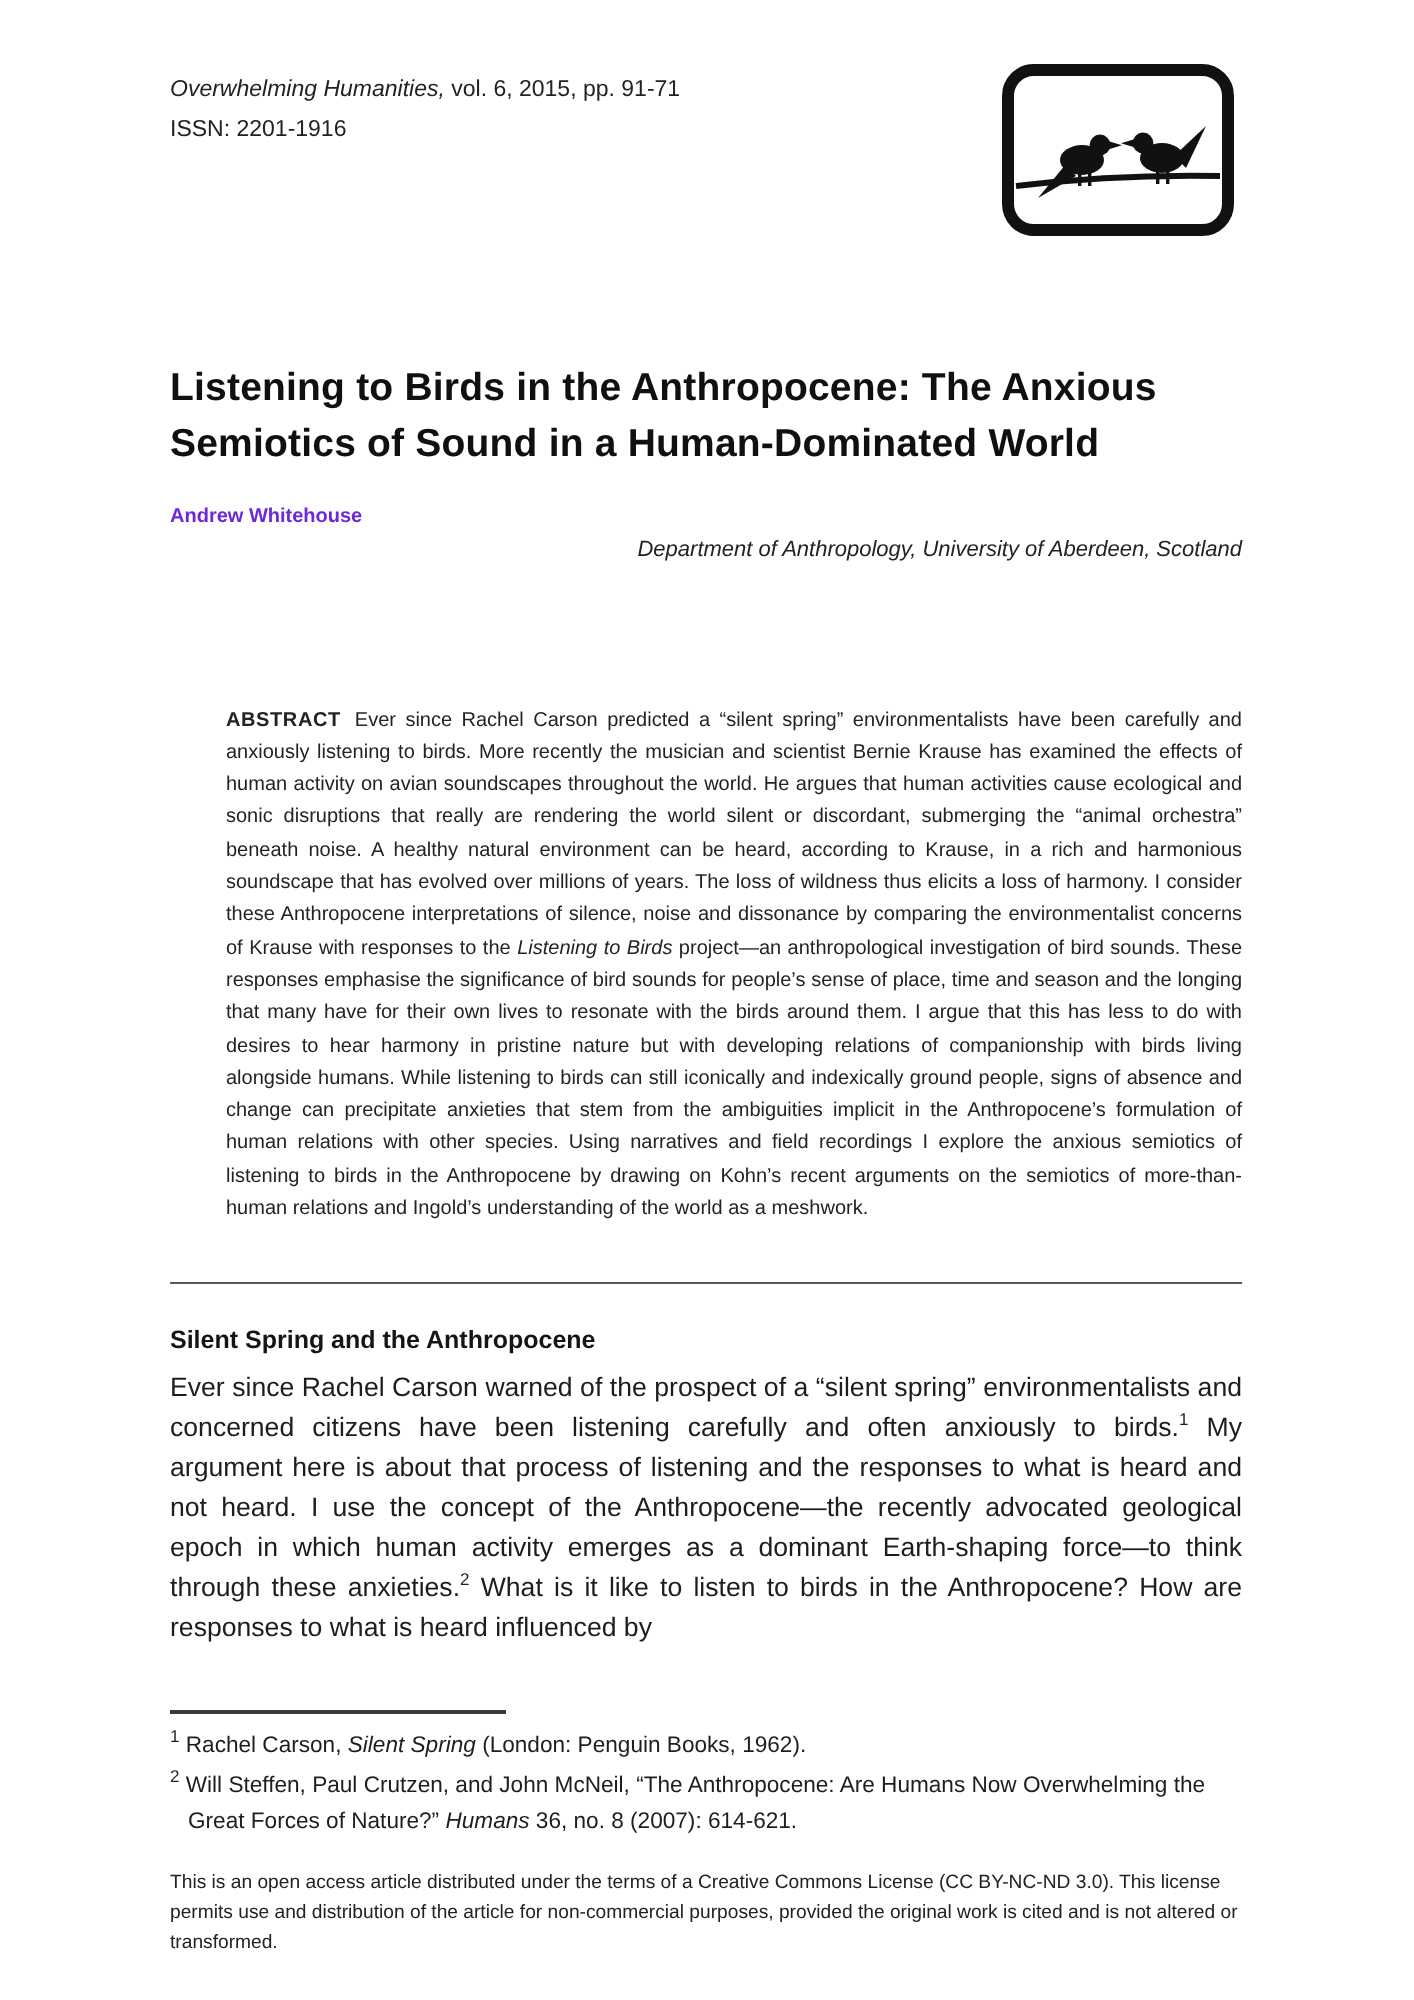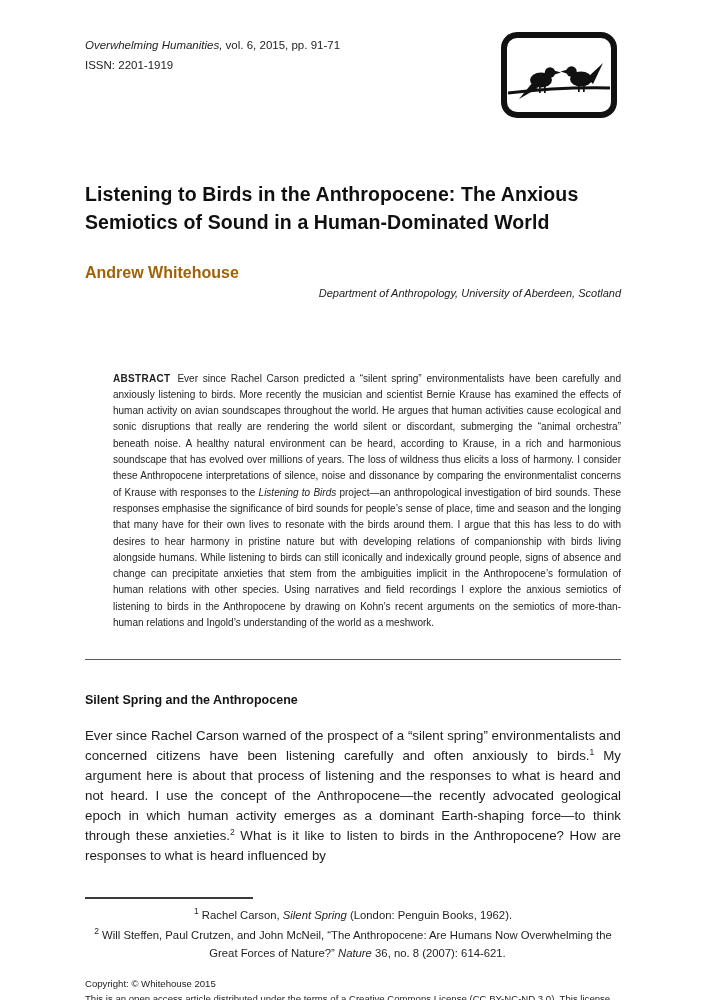--- a/index.html
+++ b/index.html
@@ -27,24 +27,24 @@
 
   .article-title {
     margin-top: 60px;
     font-size: 19.5px;
     font-weight: bold;
     line-height: 1.45;
     color: #101010;
     letter-spacing: 0.1px;
   }
   .author {
-    margin-top: 27px;
-    font-size: 16px;
+    margin-top: 16px;
+    font-size: 10px;
     font-weight: bold;
-    color: #a16207;
+    color: #6d28d9;
   }
   .affiliation {
     margin-top: 5px;
     font-size: 11px;
     font-style: italic;
     color: #222;
     text-align: right;
   }
 
   .abstract {
@@ -59,27 +59,27 @@
   .it { font-style: italic; }
 
   .divider {
     margin-top: 28px;
     border: none;
     border-top: 1px solid #5a5a5a;
     height: 0;
   }
 
   .section-heading {
-    margin-top: 33px;
+    margin-top: 21px;
     font-size: 12.5px;
     font-weight: bold;
     color: #151515;
   }
   .body-text {
-    margin-top: 19px;
+    margin-top: 7px;
     font-size: 13.3px;
     line-height: 1.5;
     text-align: justify;
     color: #1d1d1d;
   }
   sup.fn-marker {
     font-size: 8.5px;
     vertical-align: super;
     line-height: 0;
   }
@@ -89,21 +89,20 @@
     width: 168px;
     border: none;
     border-top: 2px solid #3a3a3a;
     height: 0;
   }
   .footnotes {
     margin-top: 8px;
     font-size: 11.3px;
     line-height: 1.55;
     color: #1e1e1e;
-    text-align: center;
   }
   .footnote {
     padding-left: 9px;
     text-indent: -9px;
     margin-bottom: 3px;
   }
 
   .copyright {
     margin-top: 15px;
     font-size: 9.6px;
@@ -112,21 +111,21 @@
   }
 </style>
 </head>
 <body>
 
 <div class="page">
 
   <div class="header-row">
     <div class="journal-info">
       <div><span class="journal-name">Overwhelming Humanities,</span><span> vol. 6, 2015, pp. 91-71</span></div>
-      <div>ISSN: 2201-1919</div>
+      <div>ISSN: 2201-1916</div>
     </div>
     <div class="logo-box">
       <svg viewBox="0 0 120 90" aria-hidden="true">
         <rect x="5" y="5" width="110" height="80" rx="13" fill="none" stroke="#111111" stroke-width="6"></rect>
         <path d="M9 63 Q 60 57 111 58" stroke="#111111" stroke-width="3" fill="none"></path>
         <g fill="#111111">
           <polygon points="20,69 34,52 39,58"></polygon>
           <ellipse cx="42" cy="50" rx="11" ry="7.5"></ellipse>
           <circle cx="51" cy="42.5" r="5.2"></circle>
           <polygon points="55,40.5 62,42.6 55,44.7"></polygon>
@@ -155,21 +154,20 @@
   <hr class="divider">
 
   <h2 class="section-heading">Silent Spring and the Anthropocene</h2>
 
   <p class="body-text"><span>Ever since Rachel Carson warned of the prospect of a “silent spring” environmentalists and concerned citizens have been listening carefully and often anxiously to birds.</span><sup class="fn-marker">1</sup><span> My argument here is about that process of listening and the responses to what is heard and not heard. I use the concept of the Anthropocene—the recently advocated geological epoch in which human activity emerges as a dominant Earth-shaping force—to think through these anxieties.</span><sup class="fn-marker">2</sup><span> What is it like to listen to birds in the Anthropocene? How are responses to what is heard influenced by</span></p>
 
   <hr class="fn-rule">
 
   <div class="footnotes">
     <div class="footnote"><sup class="fn-marker">1</sup><span> Rachel Carson, </span><span class="it">Silent Spring</span><span> (London: Penguin Books, 1962).</span></div>
-    <div class="footnote"><sup class="fn-marker">2</sup><span> Will Steffen, Paul Crutzen, and John McNeil, “The Anthropocene: Are Humans Now Overwhelming the Great Forces of Nature?” </span><span class="it">Nature</span><span> 36, no. 8 (2007): 614-621.</span></div>
+    <div class="footnote"><sup class="fn-marker">2</sup><span> Will Steffen, Paul Crutzen, and John McNeil, “The Anthropocene: Are Humans Now Overwhelming the Great Forces of Nature?” </span><span class="it">Humans</span><span> 36, no. 8 (2007): 614-621.</span></div>
   </div>
 
   <div class="copyright">
-    <div>Copyright: © Whitehouse 2015</div>
     <div>This is an open access article distributed under the terms of a Creative Commons License (CC BY-NC-ND 3.0). This license permits use and distribution of the article for non-commercial purposes, provided the original work is cited and is not altered or transformed.</div>
   </div>
 
 </div>
 
 </body></html>

